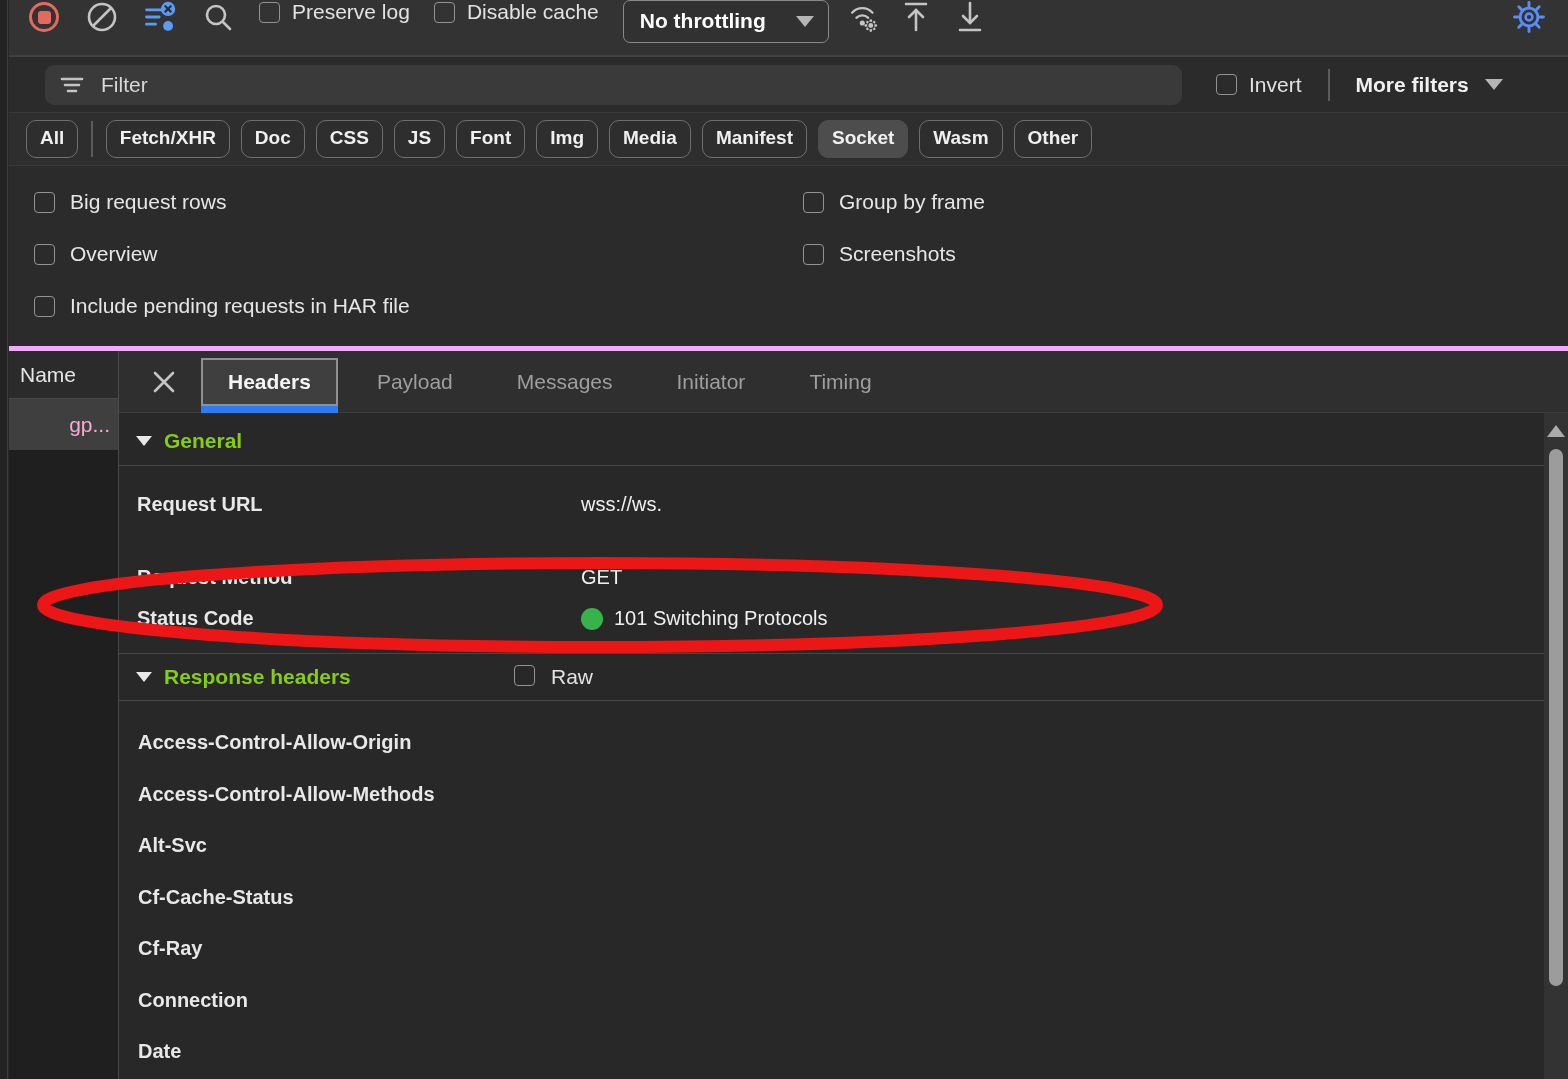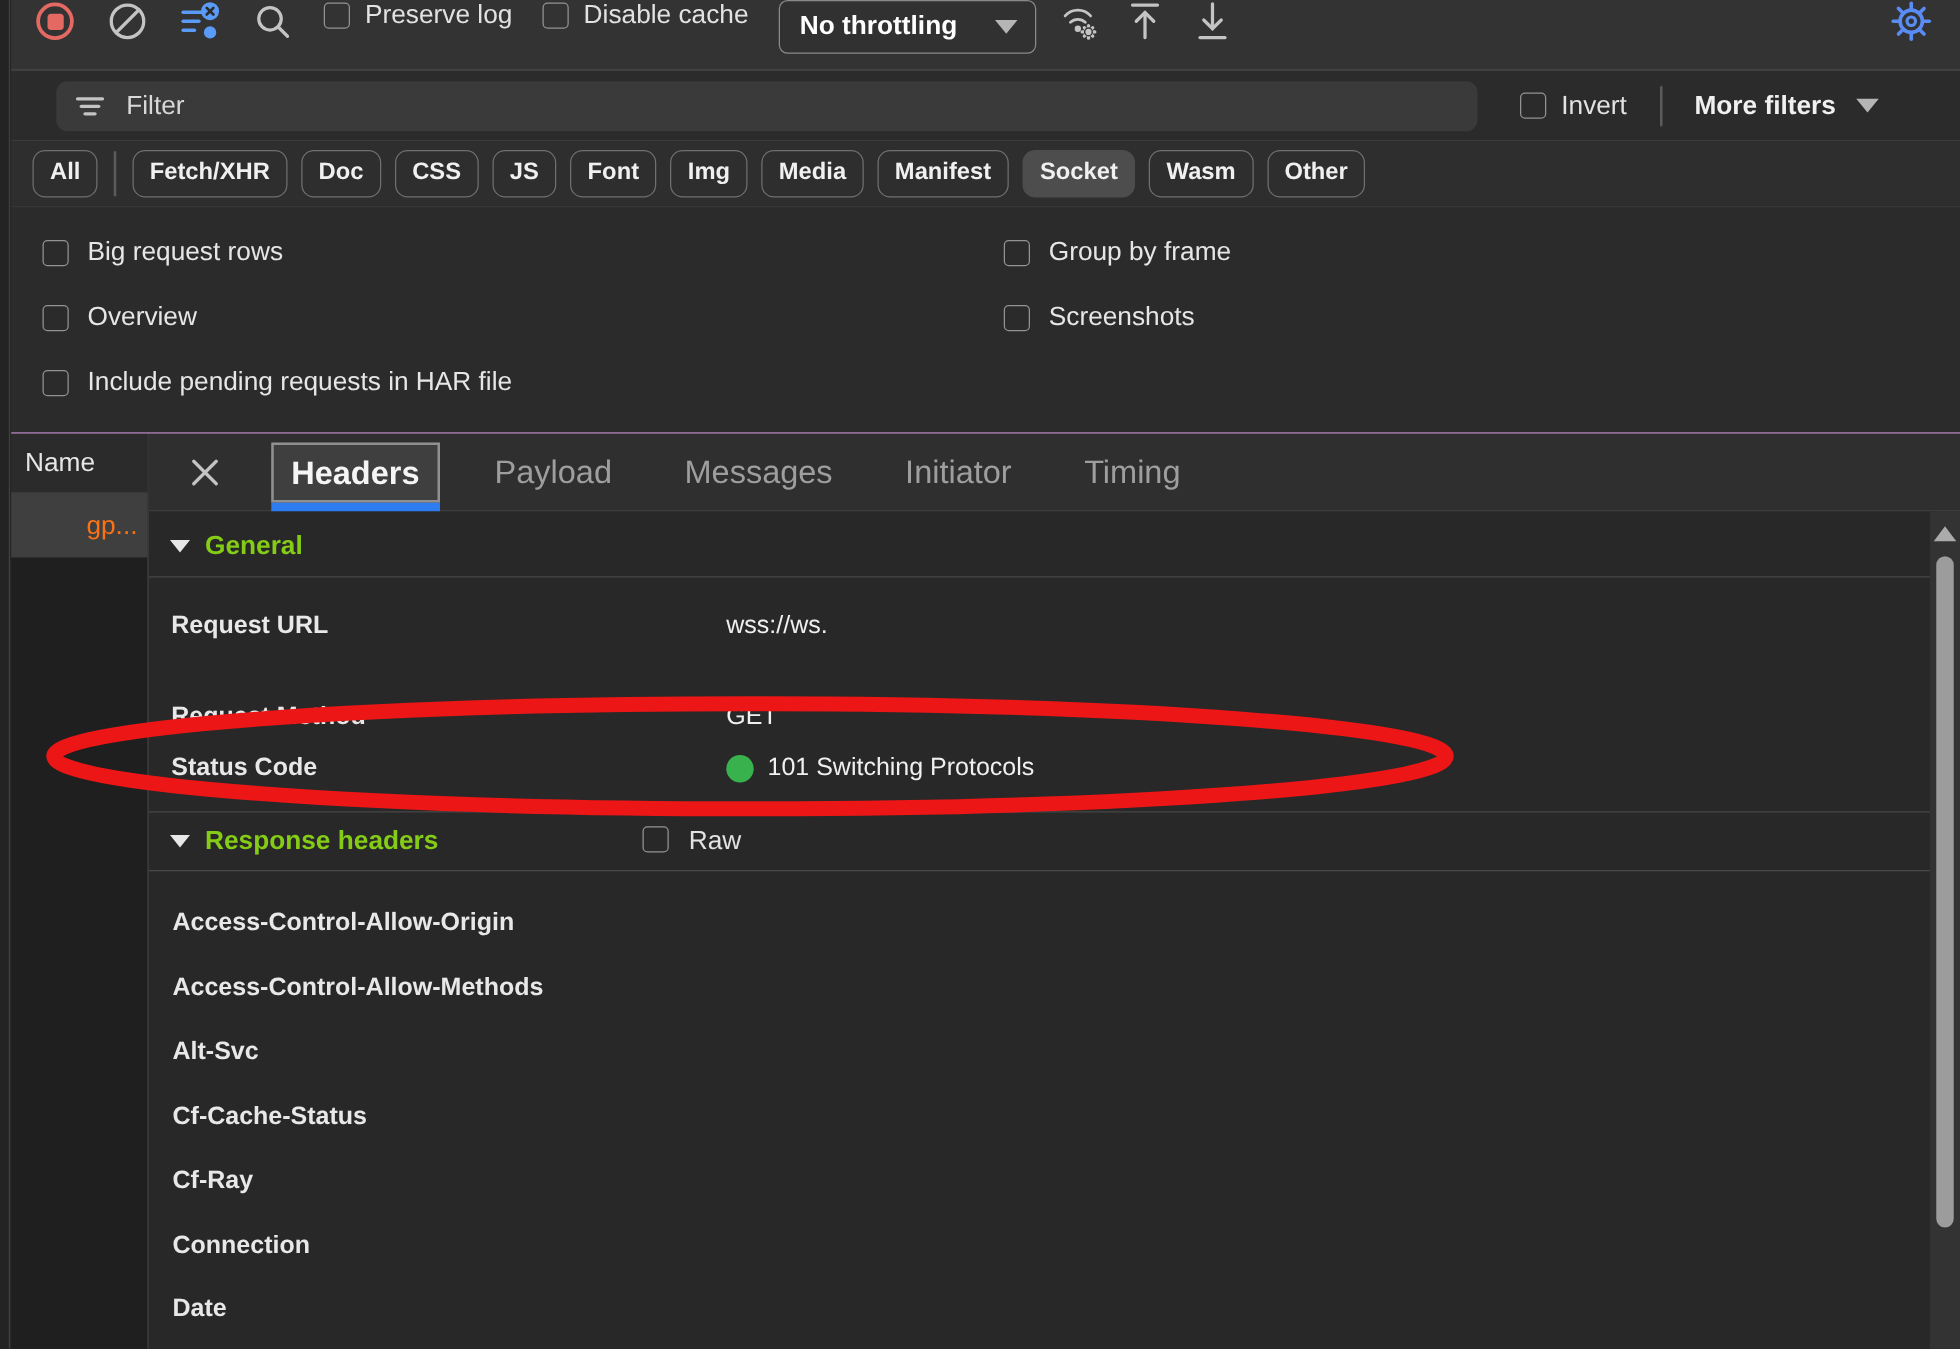--- a/index.html
+++ b/index.html
@@ -62,49 +62,49 @@
     display:flex; align-items:center; padding-left:17px; gap:11px;
   }
   .chip{
     border:1.5px solid #6f6f6f; border-radius:10px; padding:6px 13px 8px;
     font-size:19px; font-weight:700; color:#f0f0f0; background:transparent; cursor:pointer; white-space:nowrap;
   }
   .chip.selected{ background:#4d4d4d; border-color:#4d4d4d; }
   .chip-divider{ width:1.5px; height:36px; background:#5c5c5c; margin:0 2px; }
 
   
-  .options{ background:#2b2b2b; border-bottom:1px solid #f0abfc; padding:10px 0 14px; }
+  .options{ background:#2b2b2b; border-bottom:5px solid #f0abfc; padding:10px 0 14px; }
   .opt-row{ position:relative; height:52px; display:flex; align-items:center; }
   .opt-left{ position:absolute; left:25px; display:flex; align-items:center; gap:15px; }
   .opt-right{ position:absolute; left:794px; display:flex; align-items:center; gap:15px; }
   .opt-label{ font-size:21px; color:#e6e6e6; }
 
   
   .main{ display:flex; height:757px; }
   .name-panel{ width:110px; flex:none; border-right:1px solid #484848; background:#1f1f1f; }
   .name-header{
     height:48px; background:#2b2b2b; border-bottom:1px solid #484848;
     display:flex; align-items:center; padding-left:11px;
     font-size:21px; color:#e6e6e6;
   }
   .name-row{
     height:51px; background:#3f3f3f; display:flex; align-items:center; justify-content:flex-end;
-    padding-right:8px; font-size:21px; color:#f97316; cursor:pointer;
+    padding-right:8px; font-size:21px; color:#f9a8d4; cursor:pointer;
   }
   .detail-panel{ flex:1; position:relative; background:#282828; }
 
   
   .tab-bar{
     height:62px; background:#2f2f2f; border-bottom:1px solid #3c3c3c;
     display:flex; align-items:stretch; padding-left:22px; gap:0;
   }
   .close-x{ display:flex; align-items:center; justify-content:center; width:46px; cursor:pointer; }
   .tab{
-    display:flex; align-items:center; padding:0 14px; margin-left:30px;
-    font-size:26px; color:#9e9e9e; cursor:pointer; position:relative;
+    display:flex; align-items:center; padding:0 25px; margin-left:14px;
+    font-size:21px; color:#9e9e9e; cursor:pointer; position:relative;
   }
   .tab.selected{
     color:#f5f5f5; font-weight:700; background:#3f3f3f;
     border:2px solid #909090; margin-top:7px; margin-bottom:0; height:48px; align-self:flex-start;
     box-shadow:0 7px 0 #2e7df0;
   }
 
   
   .content{ position:absolute; left:0; right:24px; top:62px; bottom:0; }
   .sect-head{ display:flex; align-items:center; gap:12px; padding:16px 0 12px 17px; }

